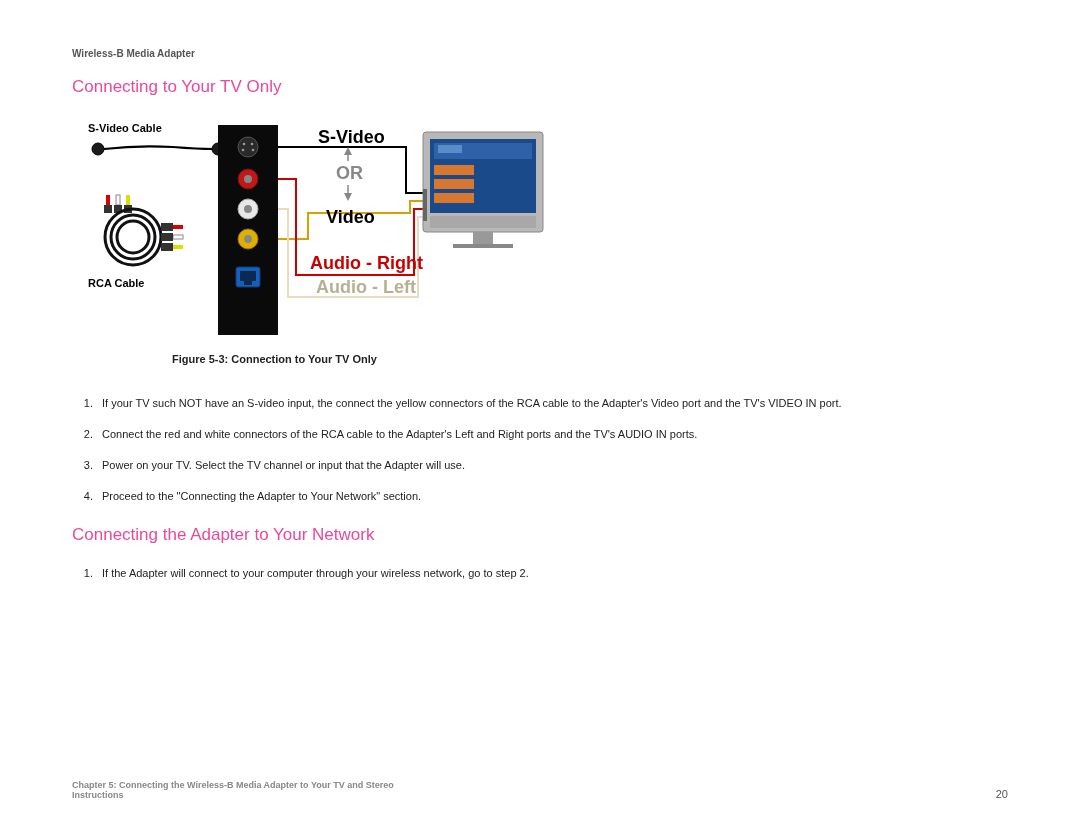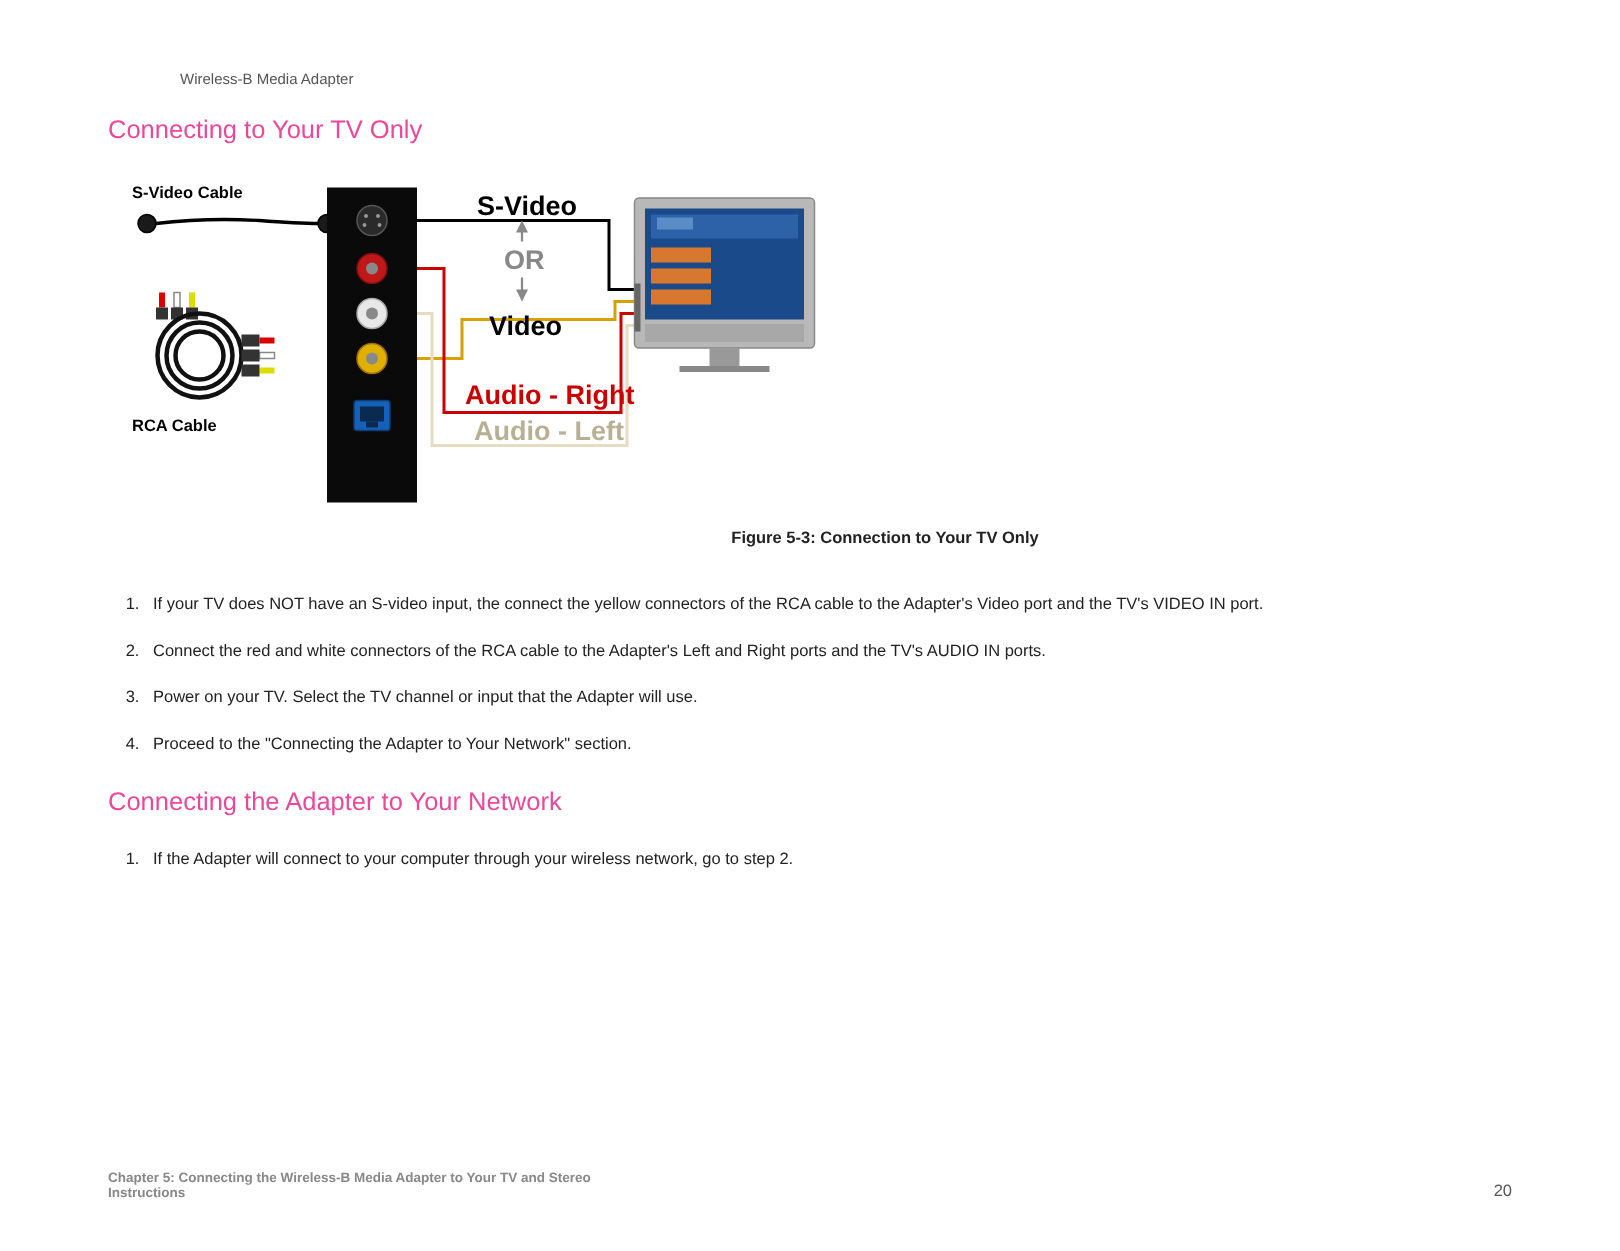--- a/index.html
+++ b/index.html
@@ -12,41 +12,39 @@
     height: 834px;
     position: relative;
     box-sizing: border-box;
   }
   .page {
     padding: 48px 72px 0 72px;
     box-sizing: border-box;
   }
   .header-small {
     font-size: 10px;
-    font-weight: normal;
+    font-weight: bold;
     color: #555;
     margin-bottom: 18px;
-    margin-left: 48px;
   }
   h2.section-title {
     font-size: 17px;
     font-weight: normal;
     color: #ec4899;
     margin: 0 0 20px 0;
     font-family: Arial, Helvetica, sans-serif;
   }
   .figure {
     margin: 0 0 6px 6px;
   }
   .figure-caption {
     font-size: 11px;
     font-weight: bold;
     color: #222;
     margin: 6px 0 30px 100px;
-    text-align: center;
   }
   ol {
     margin: 0 0 20px 0;
     padding-left: 24px;
     font-size: 11px;
     color: #222;
     line-height: 1.55;
   }
   ol li {
     margin-bottom: 14px;
@@ -193,21 +191,21 @@
           <rect x="345" y="72" width="4" height="32" fill="#666"></rect>
         </g>
       </svg>
     </div>
   </div>
 
   <div class="figure-caption">Figure 5-3: Connection to Your TV Only</div>
 
   <ol>
     <li>
-      <p>If your TV does NOT have an S-video input, the connect the yellow connectors of the RCA cable to the Adapter's Video port and the TV's VIDEO IN port.</p>
+      <p>If your TV such NOT have an S-video input, the connect the yellow connectors of the RCA cable to the Adapter's Video port and the TV's VIDEO IN port.</p>
     </li>
     <li><span>Connect the red and white connectors of the RCA cable to the Adapter's Left and Right ports and the TV's AUDIO IN ports.</span></li>
     <li><span>Power on your TV. Select the TV channel or input that the Adapter will use.</span></li>
     <li><span>Proceed to the "Connecting the Adapter to Your Network" section.</span></li>
   </ol>
 
   <h2 class="section-title">Connecting the Adapter to Your Network</h2>
 
   <ol>
     <li>

